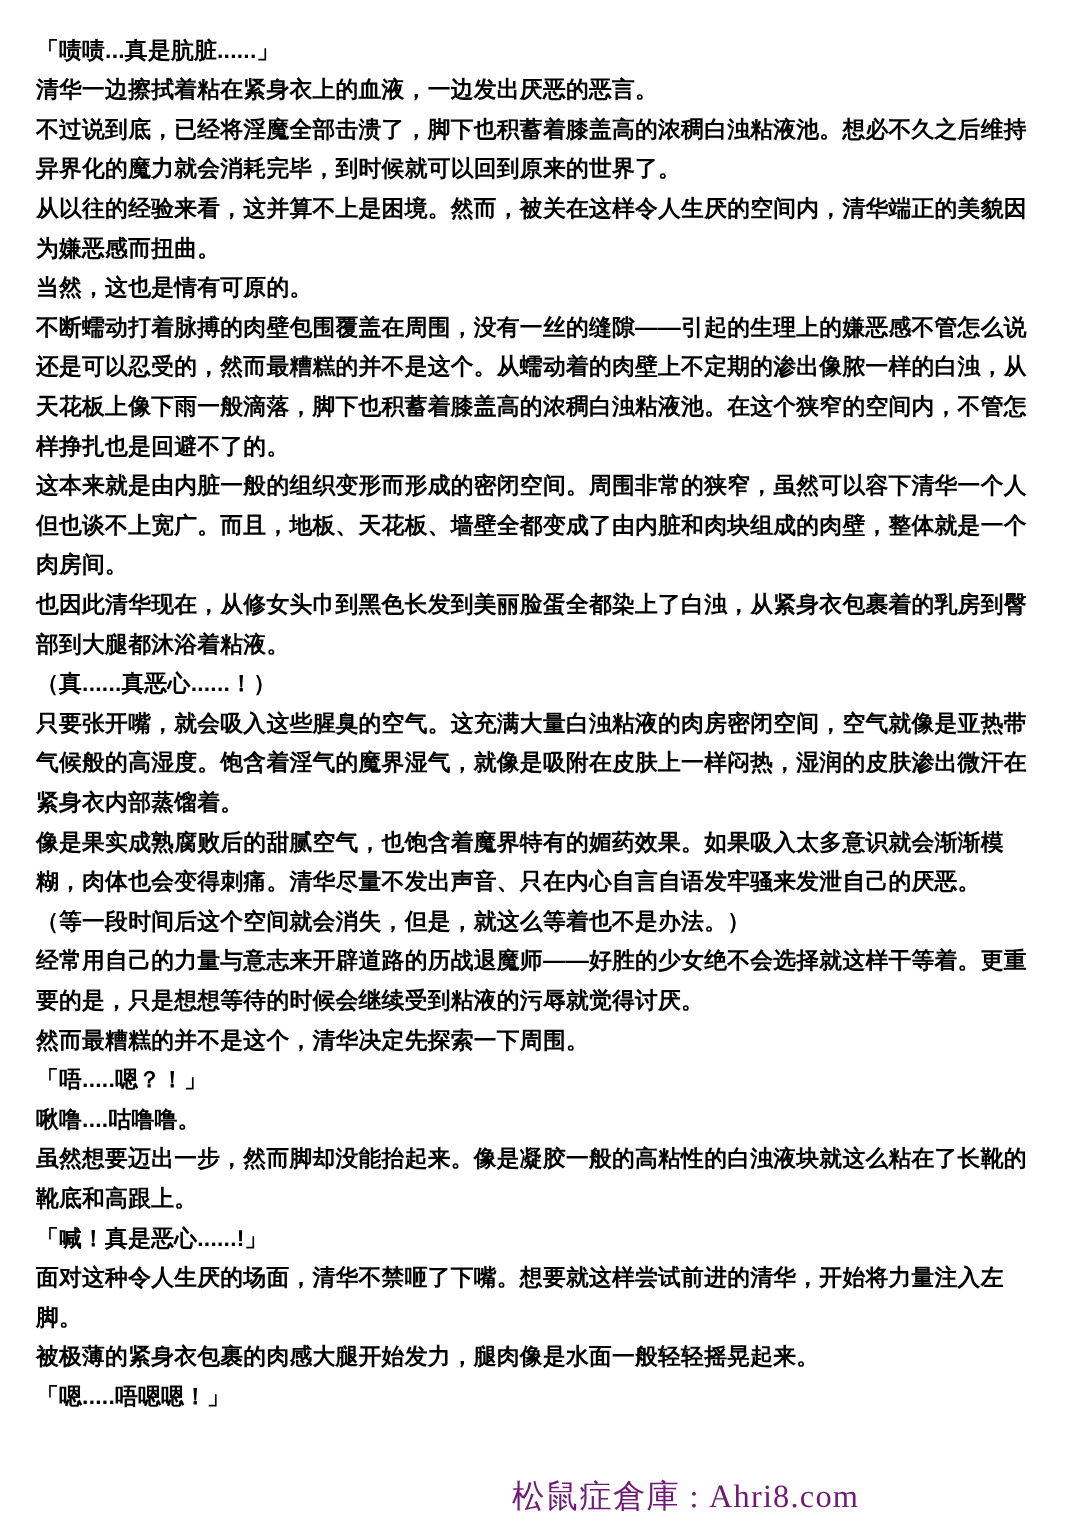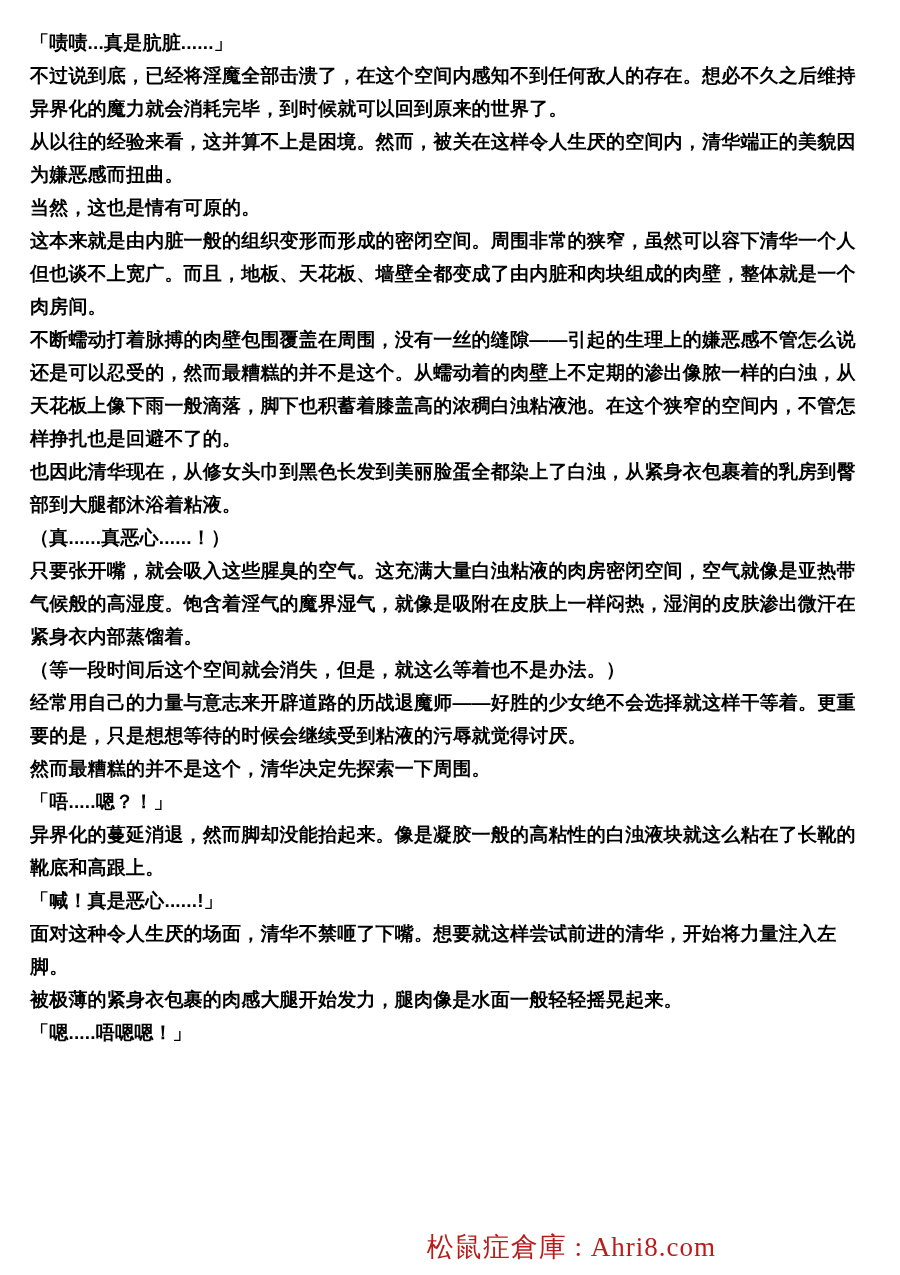--- a/index.html
+++ b/index.html
@@ -50,32 +50,35 @@
     letter-spacing: 1px;
     white-space: nowrap;
   }
 </style>
 </head>
 <body>
 
 <div class="page" style="background: rgb(255, 255, 255);">
   <div class="story-text" style="color: rgb(0, 0, 0);">
       <p>「啧啧...真是肮脏......」</p>
-      <p>不过说到底，已经将淫魔全部击溃了，在这个空间内感知不到任何敌人的存在。想必不久之后维持异界化的魔力就会消耗完毕，到时候就可以回到原来的世界了。</p>
+      <p>清华一边擦拭着粘在紧身衣上的血液，一边发出厌恶的恶言。</p>
+      <p>不过说到底，已经将淫魔全部击溃了，脚下也积蓄着膝盖高的浓稠白浊粘液池。想必不久之后维持异界化的魔力就会消耗完毕，到时候就可以回到原来的世界了。</p>
       <p>从以往的经验来看，这并算不上是困境。然而，被关在这样令人生厌的空间内，清华端正的美貌因为嫌恶感而扭曲。</p>
       <p>当然，这也是情有可原的。</p>
+      <p>不断蠕动打着脉搏的肉壁包围覆盖在周围，没有一丝的缝隙——引起的生理上的嫌恶感不管怎么说还是可以忍受的，然而最糟糕的并不是这个。从蠕动着的肉壁上不定期的渗出像脓一样的白浊，从天花板上像下雨一般滴落，脚下也积蓄着膝盖高的浓稠白浊粘液池。在这个狭窄的空间内，不管怎样挣扎也是回避不了的。</p>
       <p>这本来就是由内脏一般的组织变形而形成的密闭空间。周围非常的狭窄，虽然可以容下清华一个人但也谈不上宽广。而且，地板、天花板、墙壁全都变成了由内脏和肉块组成的肉壁，整体就是一个肉房间。</p>
-      <p>不断蠕动打着脉搏的肉壁包围覆盖在周围，没有一丝的缝隙——引起的生理上的嫌恶感不管怎么说还是可以忍受的，然而最糟糕的并不是这个。从蠕动着的肉壁上不定期的渗出像脓一样的白浊，从天花板上像下雨一般滴落，脚下也积蓄着膝盖高的浓稠白浊粘液池。在这个狭窄的空间内，不管怎样挣扎也是回避不了的。</p>
       <p>也因此清华现在，从修女头巾到黑色长发到美丽脸蛋全都染上了白浊，从紧身衣包裹着的乳房到臀部到大腿都沐浴着粘液。</p>
       <p>（真......真恶心......！）</p>
       <p>只要张开嘴，就会吸入这些腥臭的空气。这充满大量白浊粘液的肉房密闭空间，空气就像是亚热带气候般的高湿度。饱含着淫气的魔界湿气，就像是吸附在皮肤上一样闷热，湿润的皮肤渗出微汗在紧身衣内部蒸馏着。</p>
+      <p>像是果实成熟腐败后的甜腻空气，也饱含着魔界特有的媚药效果。如果吸入太多意识就会渐渐模糊，肉体也会变得刺痛。清华尽量不发出声音、只在内心自言自语发牢骚来发泄自己的厌恶。</p>
       <p>（等一段时间后这个空间就会消失，但是，就这么等着也不是办法。）</p>
       <p>经常用自己的力量与意志来开辟道路的历战退魔师——好胜的少女绝不会选择就这样干等着。更重要的是，只是想想等待的时候会继续受到粘液的污辱就觉得讨厌。</p>
       <p>然而最糟糕的并不是这个，清华决定先探索一下周围。</p>
       <p>「唔.....嗯？！」</p>
-      <p>异界化的蔓延消退，然而脚却没能抬起来。像是凝胶一般的高粘性的白浊液块就这么粘在了长靴的靴底和高跟上。</p>
+      <p>啾噜....咕噜噜。</p>
+      <p>虽然想要迈出一步，然而脚却没能抬起来。像是凝胶一般的高粘性的白浊液块就这么粘在了长靴的靴底和高跟上。</p>
       <p>「喊！真是恶心......!」</p>
       <p>面对这种令人生厌的场面，清华不禁咂了下嘴。想要就这样尝试前进的清华，开始将力量注入左脚。</p>
       <p>被极薄的紧身衣包裹的肉感大腿开始发力，腿肉像是水面一般轻轻摇晃起来。</p>
       <p>「嗯.....唔嗯嗯！」</p>
     </div>
-  <div class="watermark" style="color: #b91c1c;">松鼠症倉庫 : Ahri8.com</div>
+  <div class="watermark" style="color: #701a75;">松鼠症倉庫 : Ahri8.com</div>
 </div>
 
 </body></html>

